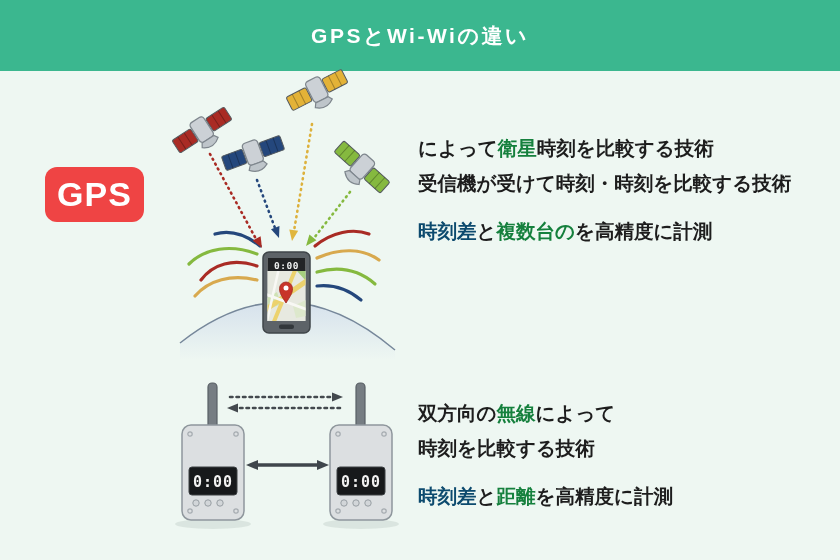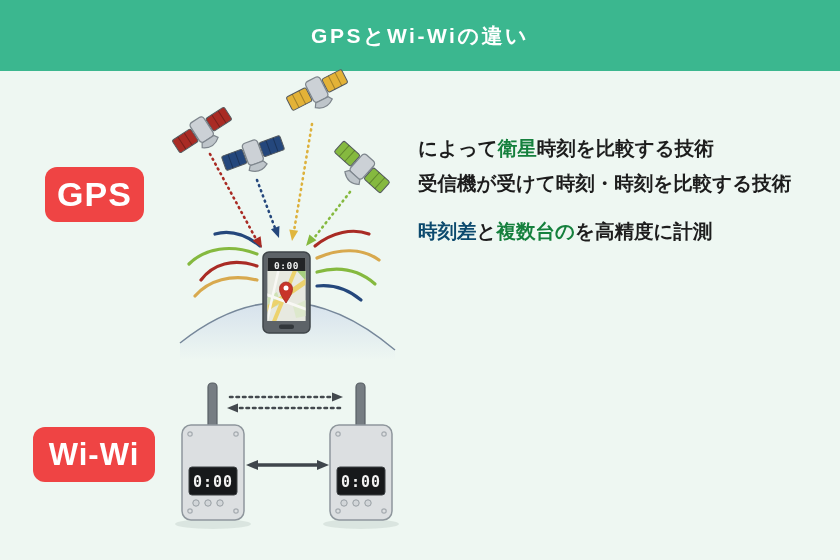--- a/index.html
+++ b/index.html
@@ -130,21 +130,20 @@
     <use href="#sat" transform="translate(152,32) rotate(-27)" style="color:#e3b237"></use>
     <use href="#sat" transform="translate(197,109) rotate(42)" style="color:#85b93f"></use>
   </svg>
 
   <div class="text-block gps-text">
     <p class="desc"><span>によって</span><span class="accent-red">衛星</span><span>時刻を比較する技術</span></p>
     <p class="desc"><span>受信機が受けて時刻・時刻を比較する技術</span></p>
     <p class="measure"><span class="accent-green">時刻差</span><span>と</span><span class="accent-red">複数台の</span><span>を高精度に計測</span></p>
   </div>
 
-  <div class="section-label wiwi-label">Wi-Wi</div>
 
   <svg class="wiwi-illustration" width="240" height="170" viewBox="0 0 240 170">
     <defs>
       <g id="device">
         <rect x="26" y="-42" width="9" height="48" rx="4" fill="#767d83" stroke="#585f65" stroke-width="1.2"></rect>
         <rect x="0" y="0" width="62" height="95" rx="9" fill="#dcdfe1" stroke="#8f979d" stroke-width="1.5"></rect>
         <circle cx="8" cy="9" r="2.2" fill="none" stroke="#a5abb0" stroke-width="1.2"></circle>
         <circle cx="54" cy="9" r="2.2" fill="none" stroke="#a5abb0" stroke-width="1.2"></circle>
         <circle cx="8" cy="86" r="2.2" fill="none" stroke="#a5abb0" stroke-width="1.2"></circle>
         <circle cx="54" cy="86" r="2.2" fill="none" stroke="#a5abb0" stroke-width="1.2"></circle>
@@ -174,14 +173,19 @@
         <polygon points="-11,-4.5 0,0 -11,4.5" fill="#43494e" transform="translate(57,33) rotate(180)"></polygon>
       </g>
       <g>
         <line x1="83" y1="90" x2="152" y2="90" stroke="#3f464c" stroke-width="3.6"></line>
         <polygon points="-12,-5 0,0 -12,5" fill="#3f464c" transform="translate(159,90)"></polygon>
         <polygon points="-12,-5 0,0 -12,5" fill="#3f464c" transform="translate(76,90) rotate(180)"></polygon>
       </g>
     </g>
   </svg>
 
+  <div class="text-block wiwi-text">
+    <p class="desc"><span>双方向の</span><span class="accent-red">無線</span><span>によって</span></p>
+    <p class="desc"><span>時刻を比較する技術</span></p>
+    <p class="measure"><span class="accent-green">時刻差</span><span>と</span><span class="accent-red">距離</span><span>を高精度に計測</span></p>
+  </div>
 
 </div>
 
 </body></html>

